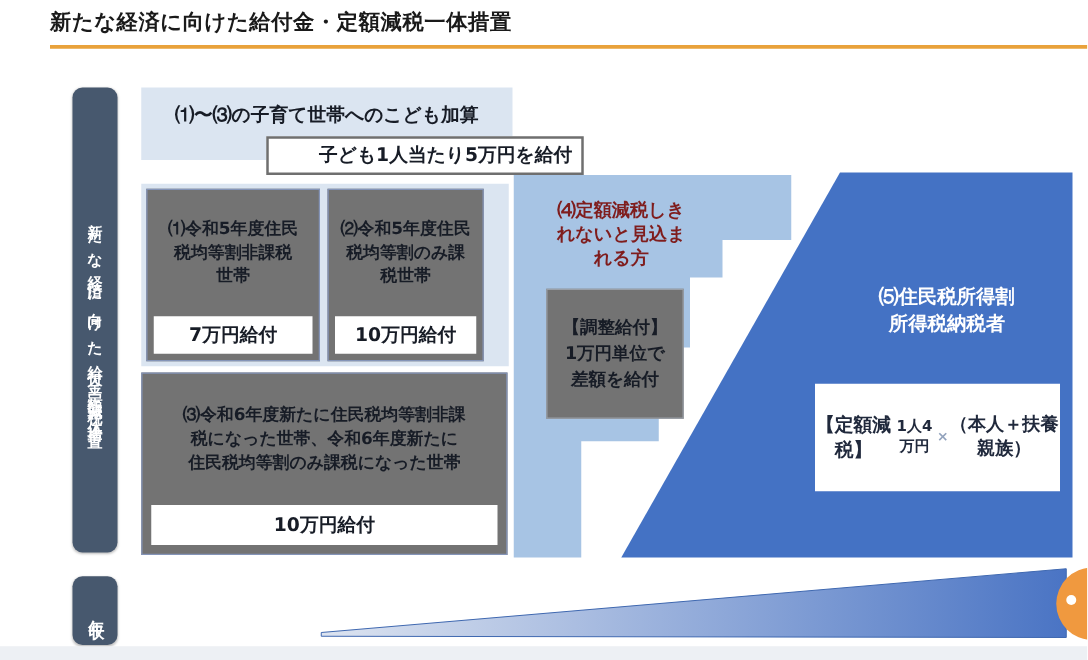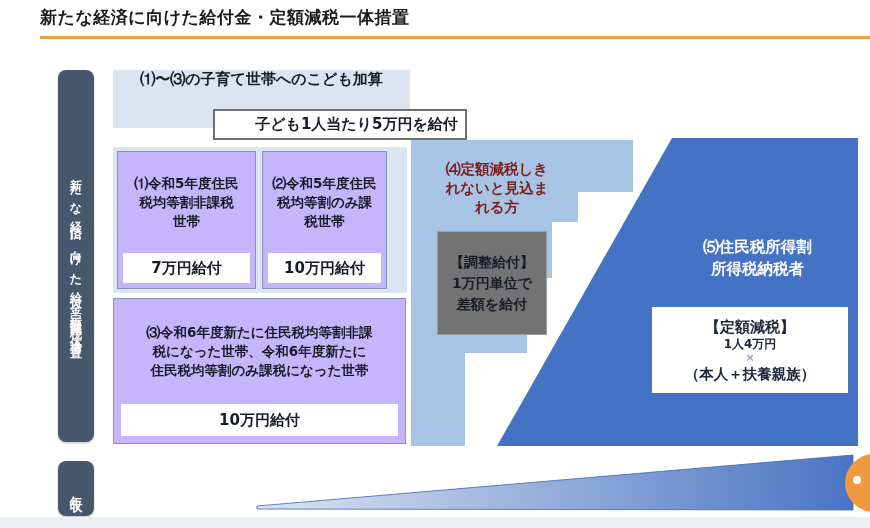--- a/index.html
+++ b/index.html
@@ -52,20 +52,21 @@
   .nenshu-pill .vtext { font-size: 13px; letter-spacing: 3px; }
 
   .banner {
     position: absolute;
     left: 113px; top: 70px;
     width: 297px; height: 58px;
     background: #dbe5f1;
     display: flex;
     align-items: flex-start;
     justify-content: center;
+    padding-top: 13px;
     z-index: 2;
   }
   .banner span { font-size: 15px; font-weight: bold; color: #171c26; }
 
   .callout {
     position: absolute;
     left: 213px; top: 109px;
     width: 254px; height: 31px;
     background: #ffffff;
     border: 2px solid #6f6f6f;
@@ -81,21 +82,21 @@
   .panel12 {
     position: absolute;
     left: 113px; top: 147px;
     width: 294px; height: 146px;
     background: #dbe5f1;
     z-index: 1;
   }
 
   .gbox {
     position: absolute;
-    background: #c4b5fd;
+    background: #737373;
     border: 1px solid #8494b8;
     display: flex;
     flex-direction: column;
     z-index: 2;
   }
   .box1 { left: 117px; top: 151px; width: 139px; height: 138px; }
   .box2 { left: 262px; top: 151px; width: 125px; height: 138px; }
   .box3 { left: 113px; top: 298px; width: 293px; height: 146px; }
   .glabel {
     flex: 1;
@@ -154,37 +155,36 @@
     white-space: pre-line;
     font-size: 14px;
     font-weight: bold;
     color: #171c26;
     line-height: 1.5;
     z-index: 2;
   }
 
   .g5label {
     position: absolute;
-    left: 660px; top: 236px;
+    left: 660px; top: 226px;
     width: 195px;
     text-align: center;
     white-space: pre-line;
     font-size: 15.5px;
     font-weight: bold;
     color: #ffffff;
     line-height: 1.45;
     z-index: 2;
   }
   .teigaku {
     position: absolute;
     left: 652px; top: 307px;
     width: 196px; height: 86px;
     background: #ffffff;
     display: flex;
-    flex-direction: column;
     align-items: center;
     justify-content: center;
     text-align: center;
     color: #20293c;
     z-index: 2;
   }
   .teigaku .t-head  { font-size: 15px; font-weight: bold; line-height: 1.35; }
   .teigaku .t-line1 { font-size: 12px; font-weight: bold; line-height: 1.3; }
   .teigaku .t-times { font-size: 11px; font-weight: bold; color: #93a3bd; line-height: 1.1; }
   .teigaku .t-line2 { font-size: 14.5px; font-weight: bold; line-height: 1.3; }

